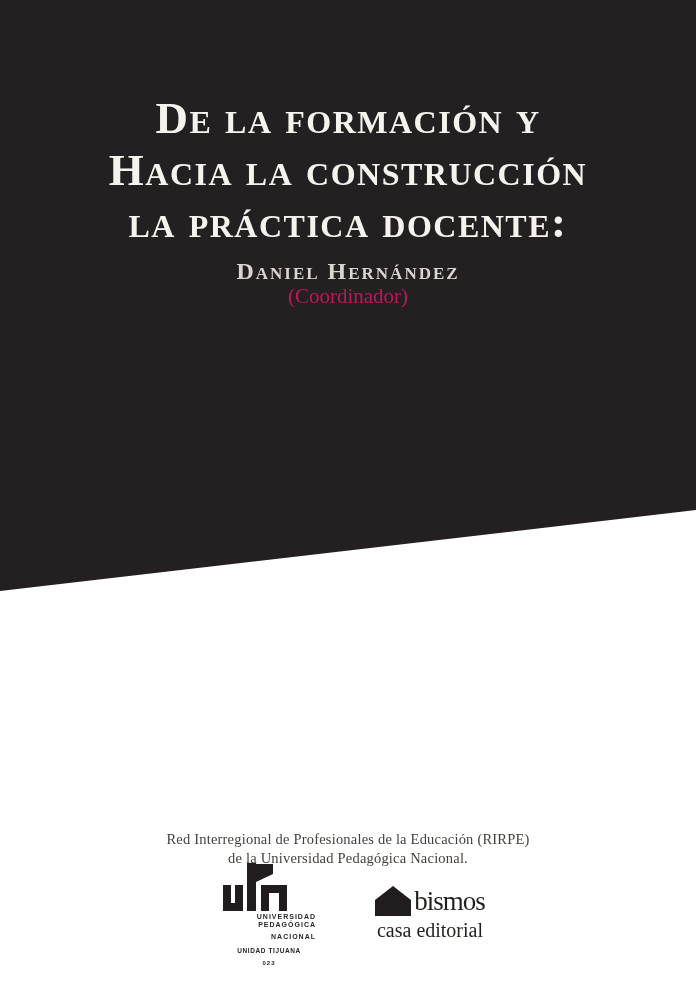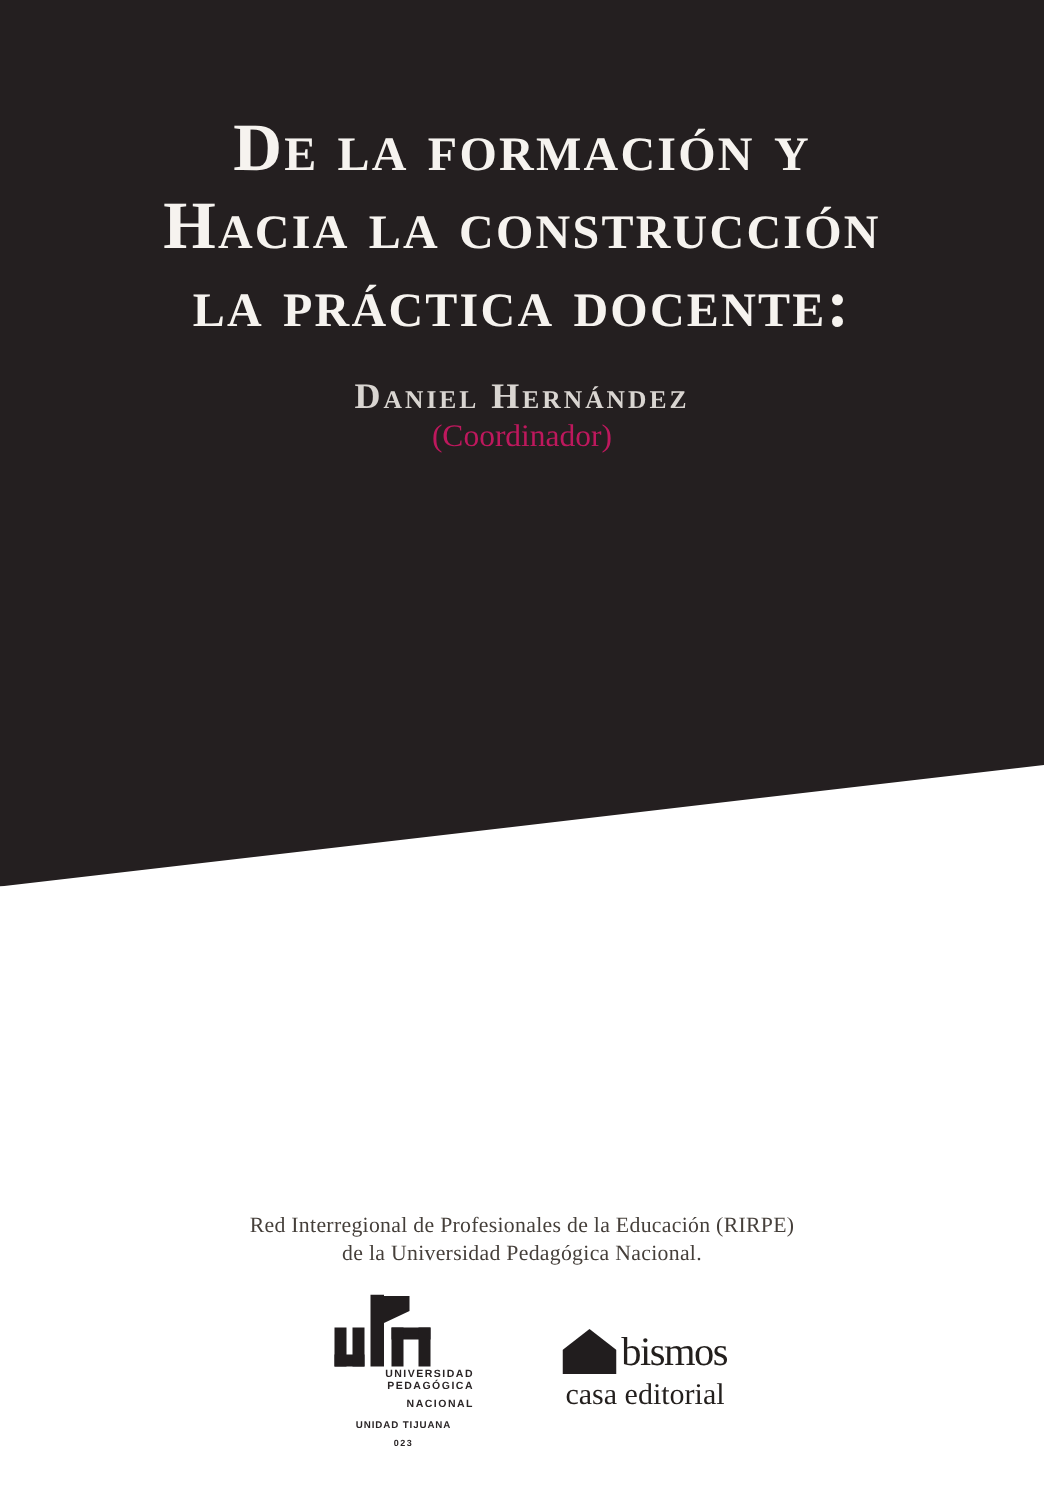--- a/index.html
+++ b/index.html
@@ -10,46 +10,46 @@
   }
   
   .cover{
     position:absolute;top:0;left:0;width:696px;height:600px;
     background:#241f20;
     -webkit-clip-path:polygon(0 0,100% 0,100% 85%,0 98.5%);
     clip-path:polygon(0 0,100% 0,100% 85%,0 98.5%);
   }
   .cover-content{
     position:absolute;top:0;left:0;width:696px;text-align:center;
-    padding-top:72px;
+    padding-top:92px;
   }
   .title-line{
     display:block;
     font-variant:small-caps;
     font-weight:bold;
     font-size:45px;line-height:52px;
     letter-spacing:1.5px;
     color:#f6f3ef;
     white-space:nowrap;
   }
   .author{
-    margin-top:24px;
+    margin-top:10px;
     font-variant:small-caps;
     font-weight:bold;
     font-size:24px;line-height:26px;
     letter-spacing:2px;
     color:#d9d5d1;
   }
   .role{
     font-size:21px;line-height:24px;
     color:#be185d;
   }
   
   .affiliation{
-    position:absolute;top:808px;left:0;width:696px;text-align:center;
+    position:absolute;top:830px;left:0;width:696px;text-align:center;
     color:#453f3a;
     font-size:14.5px;line-height:19px;
     letter-spacing:0.2px;
   }
   
   .upn{
     position:absolute;left:220px;top:863px;width:98px;
   }
   .upn-mark{display:block;margin-left:0;}
   .upn-lines{

